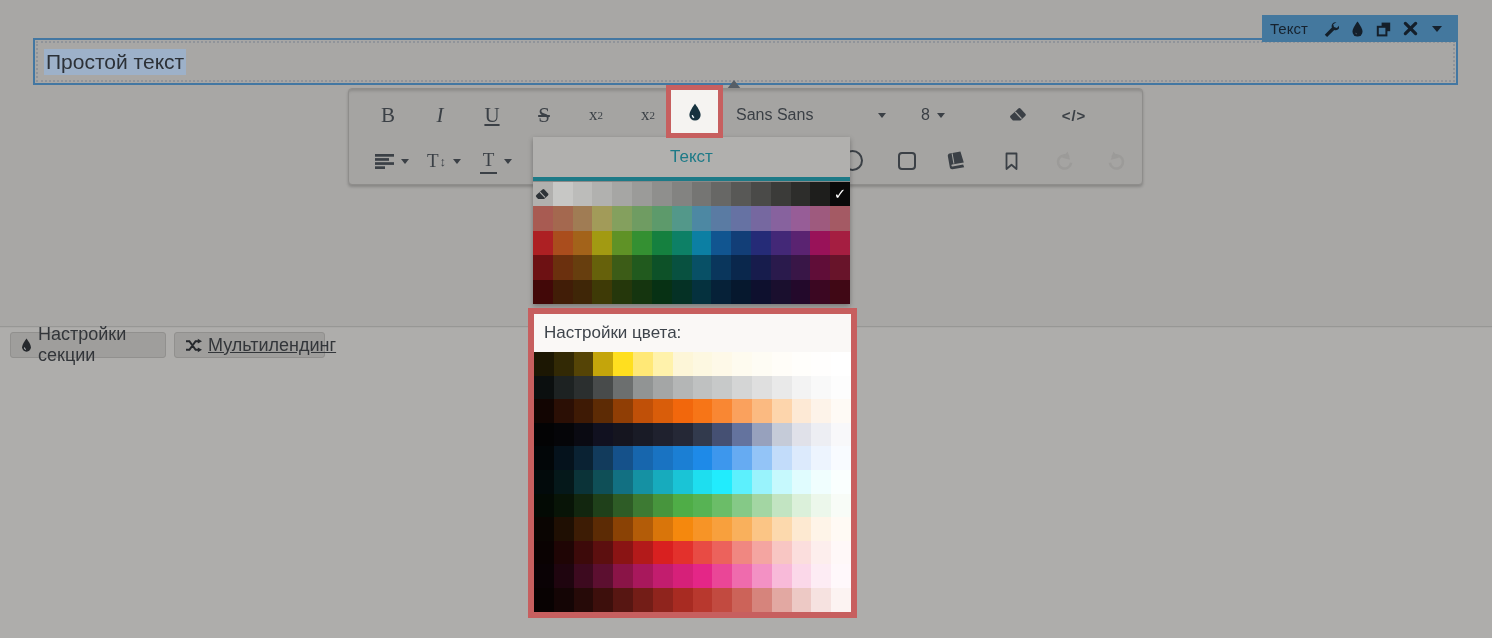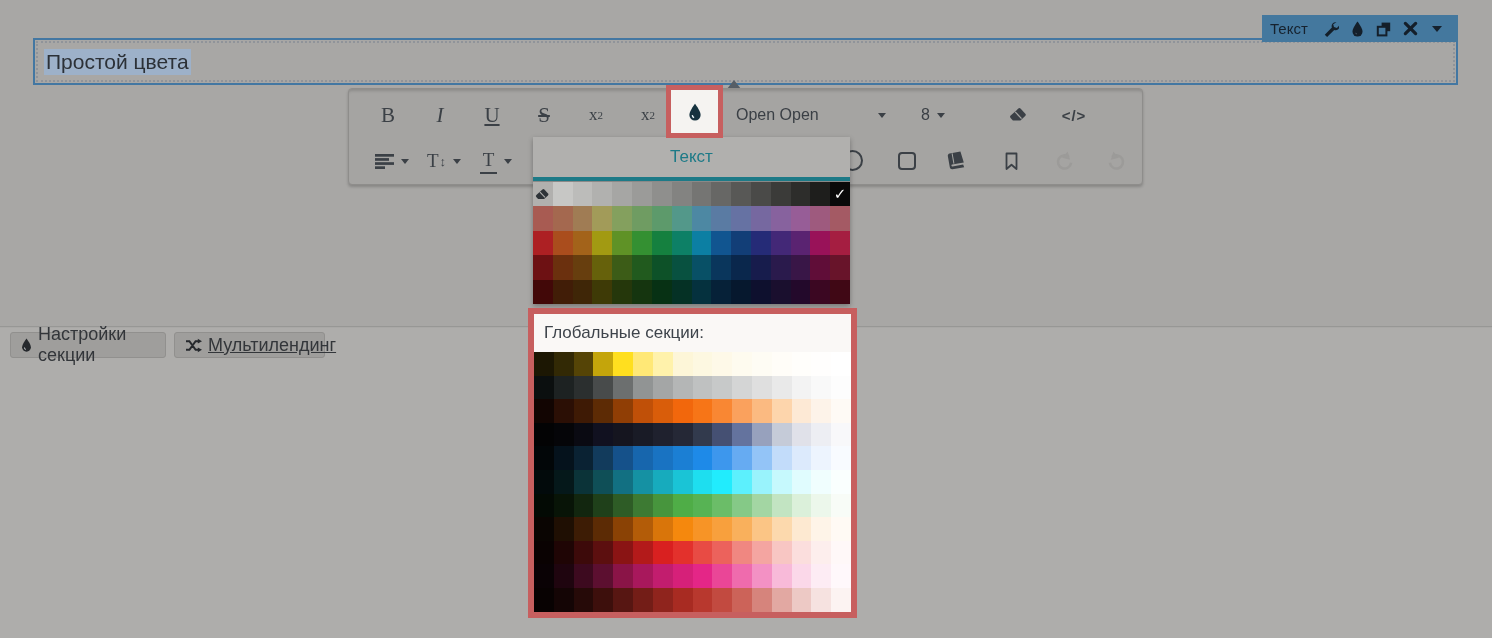--- a/index.html
+++ b/index.html
@@ -106,42 +106,42 @@
         <path d="M2.2 2.2 11.8 11.8 M11.8 2.2 2.2 11.8" stroke="#141f2a" stroke-width="3" stroke-linecap="round"></path>
       </svg>
   </span>
   <span class="bh-icon">
       <span class="caret"></span>
     </span>
 </div>
 
 <div class="text-block">
   <div class="text-block-inner">
-    <span class="text-content">Простой цвета</span>
+    <span class="text-content">Простой текст</span>
   </div>
 </div>
 
 <div class="toolbar-notch"></div>
 
 <div class="toolbar">
   <div class="tb-row tb-row1">
     <span class="tb-btn glyph-serif" style="left:14px">B</span>
     <span class="tb-btn glyph-serif it" style="left:66px">I</span>
     <span class="tb-btn glyph-serif un" style="left:118px">U</span>
     <span class="tb-btn glyph-serif st" style="left:170px">S</span>
     <span class="tb-btn subsup" style="left:222px">
         <span>x</span>
         <sub>2</sub>
       </span>
     <span class="tb-btn subsup" style="left:274px">
         <span>x</span>
         <sup>2</sup>
       </span>
     <span class="font-select">
-      <span>Open Open</span>
+      <span>Sans Sans</span>
       <span class="dd-caret"></span>
     </span>
     <span class="size-select">
       <span>8</span>
       <span class="dd-caret"></span>
     </span>
     <span class="tb-btn" style="left:645px">
       <span>
           <svg width="20" height="16" viewBox="0 0 20 16">
             <path fill="#3b4046" d="M8.2 13.5H3.9L1.6 11a1.7 1.7 0 0 1 .1-2.4L9.3 1.6a1.7 1.7 0 0 1 2.4.1l4.6 5a1.7 1.7 0 0 1-.1 2.4l-4.8 4.4z"></path>
@@ -327,21 +327,21 @@
         <div class="swatch" style="background: rgb(14, 16, 46);"></div>
         <div class="swatch" style="background: rgb(26, 15, 46);"></div>
         <div class="swatch" style="background: rgb(35, 9, 43);"></div>
         <div class="swatch" style="background: rgb(59, 7, 34);"></div>
         <div class="swatch" style="background: rgb(64, 8, 21);"></div>
       </div>
     </div>
 </div>
 
 <div class="global-panel">
-  <div class="gp-header">Глобальные секции:</div>
+  <div class="gp-header">Настройки цвета:</div>
   <div class="gp-rows" id="global-palette">
       <div class="gp-row">
         <div class="swatch" style="background: rgb(28, 23, 3);"></div>
         <div class="swatch" style="background: rgb(50, 41, 5);"></div>
         <div class="swatch" style="background: rgb(85, 68, 6);"></div>
         <div class="swatch" style="background: rgb(196, 165, 11);"></div>
         <div class="swatch" style="background: rgb(255, 223, 31);"></div>
         <div class="swatch" style="background: rgb(255, 232, 118);"></div>
         <div class="swatch" style="background: rgb(255, 242, 171);"></div>
         <div class="swatch" style="background: rgb(253, 246, 216);"></div>

